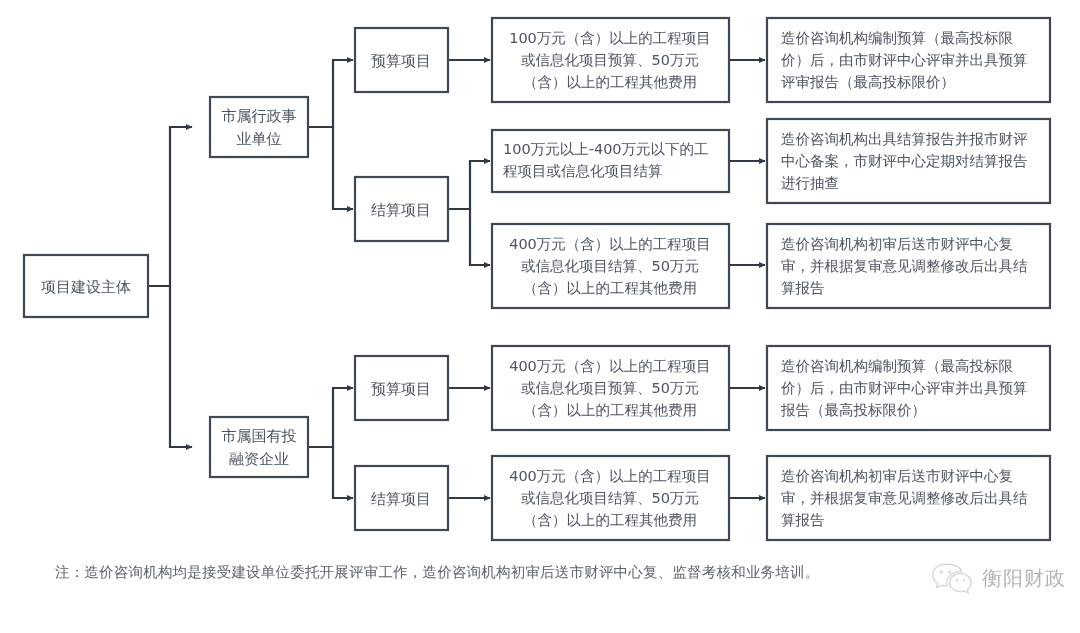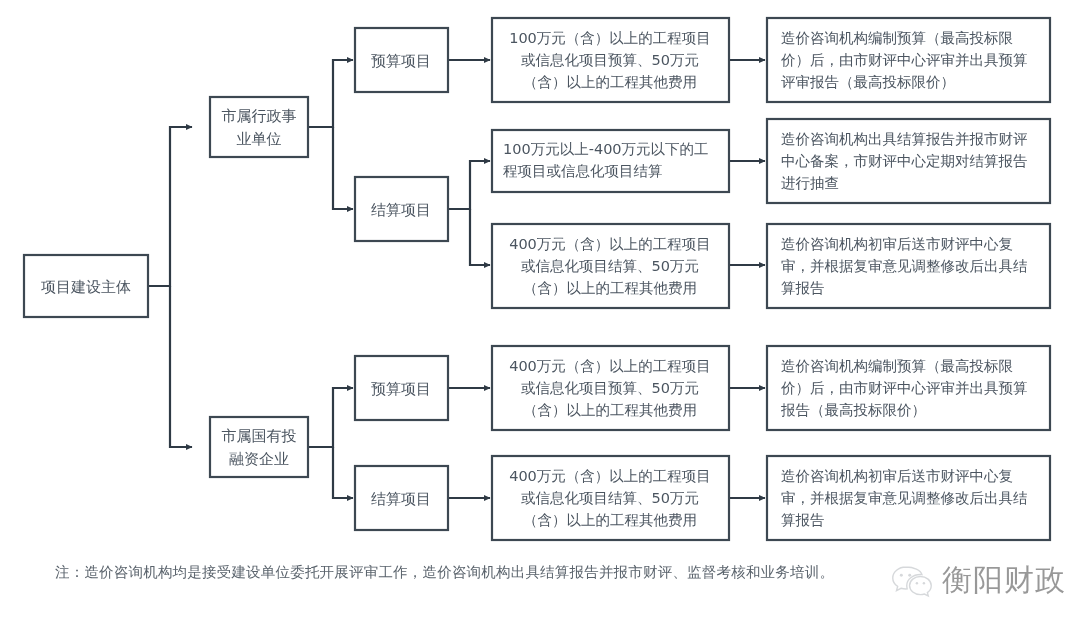--- a/index.html
+++ b/index.html
@@ -69,22 +69,22 @@
     position: absolute;
     right: 14px;
     top: 560px;
     display: flex;
     align-items: center;
     gap: 9px;
     opacity: 0.40;
   }
   .wm-logo { width: 42px; height: 36px; display: block; }
   .wm-text {
-    font-size: 30px;
-    color: #000000;
+    font-size: 20px;
+    color: #404040;
     font-family: Liberation Serif, serif;
     letter-spacing: 1px;
   }
 </style>
 </head>
 <body>
 
 <div id="diagram-root">
 
 <svg class="flow" viewBox="0 0 1080 633" xmlns="http://www.w3.org/2000/svg">
@@ -223,21 +223,21 @@
 
   <g>
     <rect class="node-rect" x="767" y="456" width="283" height="84"></rect>
     <text class="node-text-left" x="781" y="477">造价咨询机构初审后送市财评中心复</text>
     <text class="node-text-left" x="781" y="499">审，并根据复审意见调整修改后出具结</text>
     <text class="node-text-left" x="781" y="521">算报告</text>
   </g>
 
 </svg>
 
-<div class="footnote">注：造价咨询机构均是接受建设单位委托开展评审工作，造价咨询机构出具结算报告并报市财评、监督考核和业务培训。</div>
+<div class="footnote">注：造价咨询机构均是接受建设单位委托开展评审工作，造价咨询机构初审后送市财评中心复、监督考核和业务培训。</div>
 
 <div class="wm">
   <svg class="wm-logo" viewBox="0 0 48 40">
     <path d="M17 4 C8.7 4 2 9.6 2 16.5 c0 3.9 2.2 7.4 5.6 9.7 L6.3 31 l5.2 -2.7 c1.7 0.5 3.6 0.8 5.5 0.8
              c0.5 0 1 0 1.5 -0.06 C18.2 27.6 18 26.4 18 25.2 C18 18.2 25 12.6 33.6 12.6 c0.6 0 1.2 0 1.8 0.08
              C33.8 7.6 26.1 4 17 4 z" fill="none" stroke="#9aa0a6" stroke-width="1.6"></path>
     <circle cx="11.8" cy="13.4" r="1.7" fill="#9aa0a6"></circle>
     <circle cx="21.4" cy="13.4" r="1.7" fill="#9aa0a6"></circle>
     <path d="M46 25.2 C46 19.4 40.4 14.8 33.6 14.8 C26.8 14.8 21.2 19.4 21.2 25.2
              c0 5.8 5.6 10.4 12.4 10.4 c1.6 0 3.2 -0.25 4.6 -0.7 L42.6 37 l-1 -3.7

